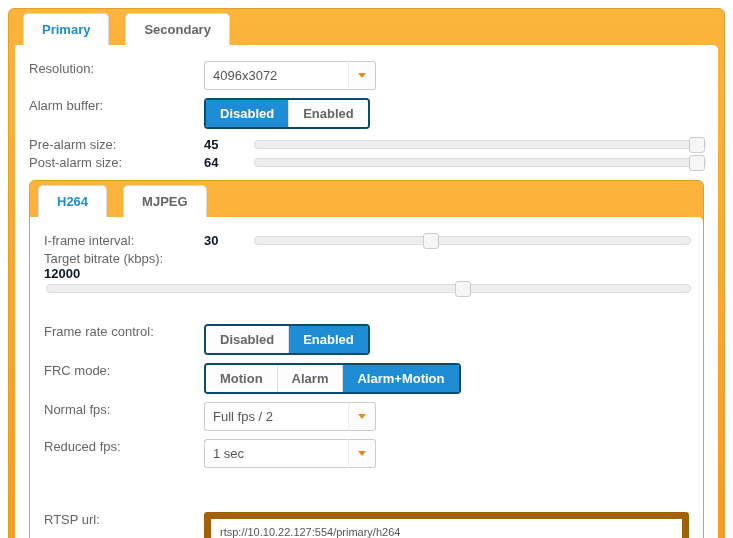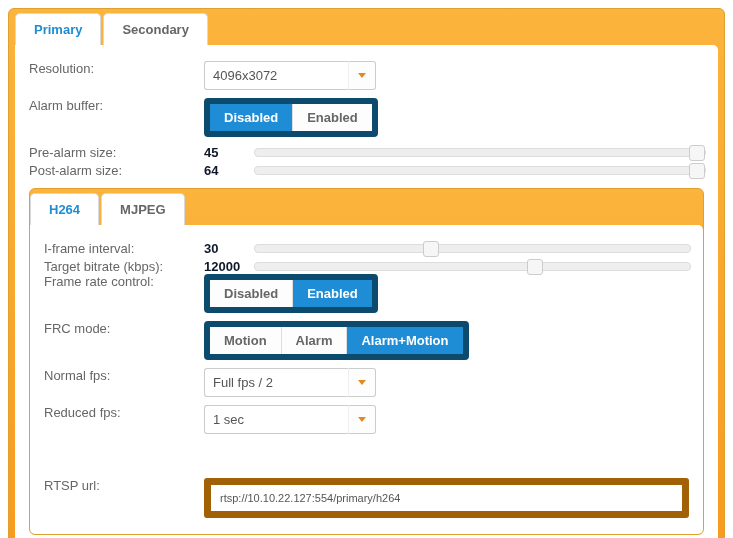--- a/index.html
+++ b/index.html
@@ -14,22 +14,23 @@
   .tab-container {
     border: 1px solid #e0a030;
     border-radius: 6px;
     background: linear-gradient(#fbb43c, #f79a1e);
     padding: 6px;
     padding-top: 0;
     margin-bottom: 18px;
   }
   .tab-bar {
     display: flex;
-    gap: 2px;
+    gap: 16px;
     padding-top: 4px;
+    margin-left: 8px;
   }
   .tab {
     background: #fff;
     border: 1px solid #d9d9d9;
     border-bottom: none;
     border-radius: 5px 5px 0 0;
     padding: 8px 18px;
     cursor: pointer;
     color: #666;
     font-weight: bold;
@@ -109,21 +110,21 @@
     cursor: pointer;
   }
   .caret {
     width: 0; height: 0;
     border-left: 4px solid transparent;
     border-right: 4px solid transparent;
     border-top: 5px solid #e28a1d;
   }
   .btn-group {
     display: inline-flex;
-    border: 6px solid #0c4a6e;
+    border: 2px solid #0c4a6e;
     border-radius: 4px;
     overflow: hidden;
   }
   .btn-group .seg {
     padding: 6px 14px;
     background: #fdfdfd;
     color: #666;
     font-weight: bold;
     cursor: pointer;
     border-right: 1px solid #ddd;
@@ -202,21 +203,21 @@
         <div class="tab active">H264</div>
         <div class="tab">MJPEG</div>
       </div>
       <div class="tab-body inner">
 
         <div class="row tight">
           <div class="label-col">I-frame interval:</div>
           <div class="val-col">30</div>
           <div class="slider-col"><input type="range" class="slider" min="0" max="100" value="40" style=""></div>
         </div>
-        <div class="row tight" style="margin-bottom:0;">
+        <div class="row tight" style="margin-bottom:28px;flex-direction:column;">
           <div class="label-col">Target bitrate (kbps):</div>
           <div class="val-col">12000</div>
           <div class="slider-col"><input type="range" class="slider" min="0" max="100" value="65" style=""></div>
         </div>
 
         <div class="row">
           <div class="label-col">Frame rate control:</div>
           <div class="btn-group">
             <div class="seg">Disabled</div>
             <div class="seg on">Enabled</div>

